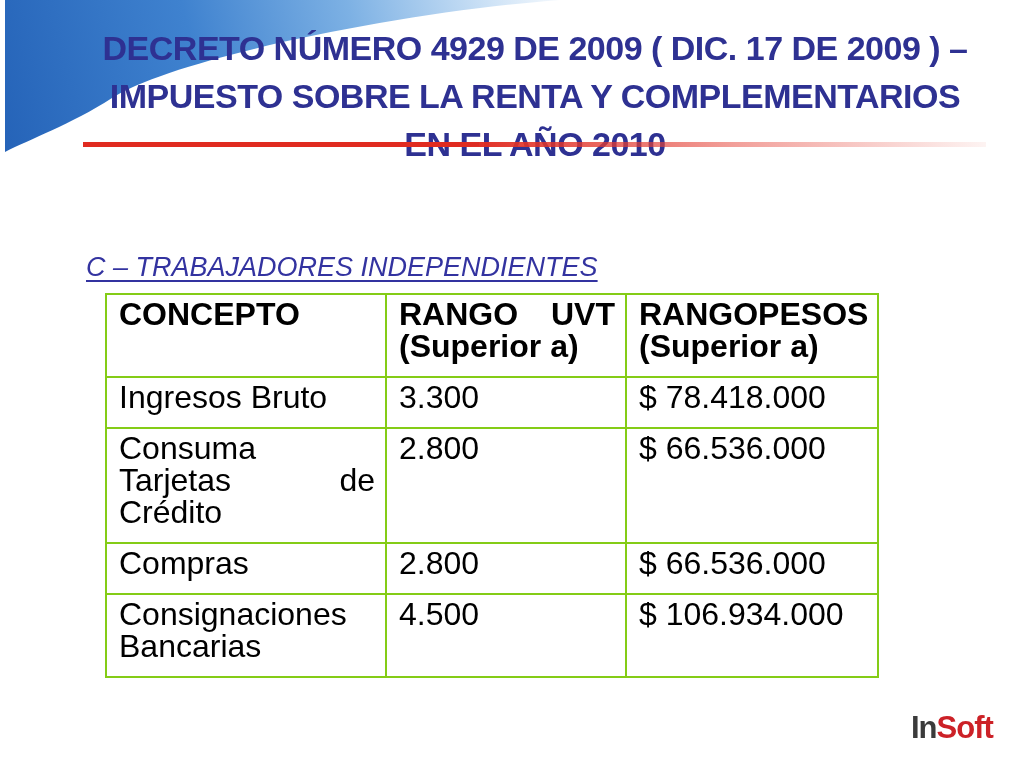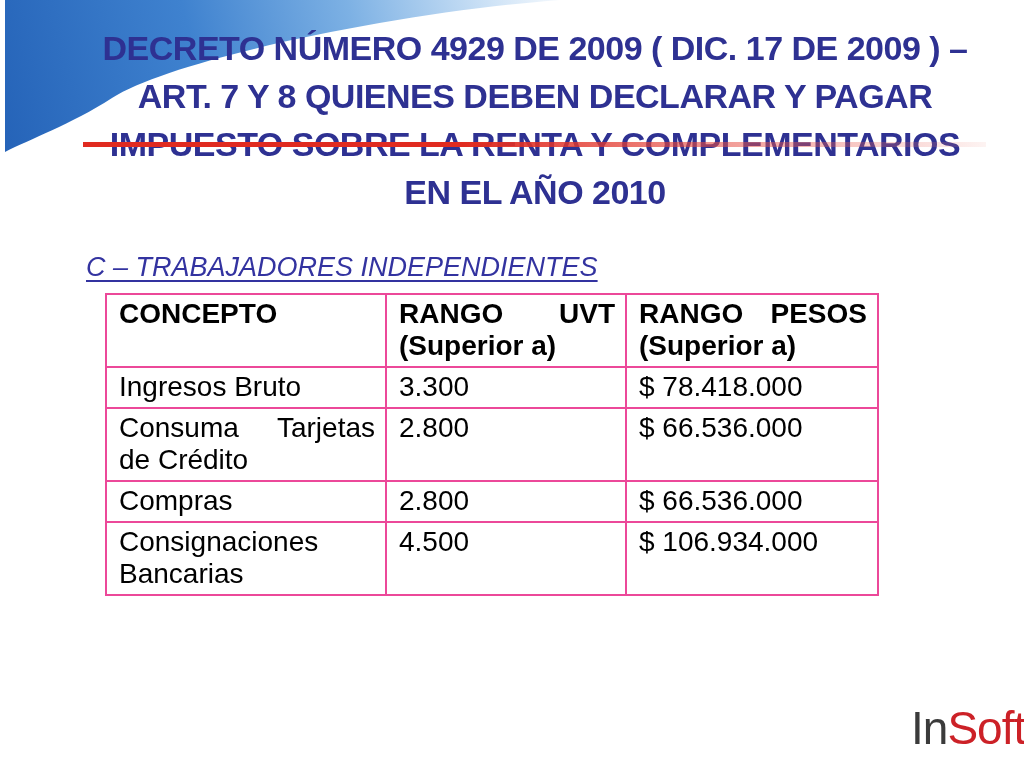--- a/index.html
+++ b/index.html
@@ -26,30 +26,30 @@
     position:absolute;left:86px;top:250px;
     font-size:27px;line-height:34px;font-style:italic;
     color:#3333a0;text-decoration:underline;text-underline-offset:4px;
     white-space:nowrap;
   }
   table.data{
     position:absolute;left:105px;top:293px;width:772px;
     border-collapse:collapse;table-layout:fixed;color:#000;
   }
   table.data td, table.data th{
-    border:2px solid #ec4899;vertical-align:top;
-    padding:3px 10px 4px 12px;font-size:28px;line-height:32px;
+    border:2px solid #84cc16;vertical-align:top;
+    padding:3px 10px 14px 12px;font-size:32px;line-height:32px;
     overflow:hidden;
   }
   table.data th{font-weight:bold;text-align:left;}
   .h-line1{display:flex;justify-content:space-between;}
   .cell-justify{text-align:justify;}
   .logo{
     position:absolute;left:911px;top:710px;
-    font-size:46px;line-height:36px;font-weight:normal;letter-spacing:-1px;
+    font-size:31px;line-height:36px;font-weight:bold;letter-spacing:-1px;
     white-space:nowrap;
   }
   .logo-prefix{color:#3b3b3b;}
   .logo-suffix{color:#cc2127;}
 </style>
 </head>
 <body>
 
 <div class="slide">
 
@@ -61,21 +61,20 @@
         <stop offset="0.62" stop-color="#7db1e4"></stop>
         <stop offset="0.85" stop-color="#cde2f6"></stop>
         <stop offset="1" stop-color="#ffffff"></stop>
       </linearGradient>
     </defs>
     <path d="M5,0 L560,0 C400,12 175,58 112,98 C70,125 30,139 5,152 Z" fill="url(#curveGrad)"></path>
   </svg>
 
   <div class="title">
     <div class="title-line">DECRETO NÚMERO 4929 DE 2009 ( DIC. 17 DE 2009 ) –</div>
-    <div class="title-line">ART. 7 Y 8 QUIENES DEBEN DECLARAR Y PAGAR</div>
     <div class="title-line">IMPUESTO SOBRE LA RENTA Y COMPLEMENTARIOS</div>
     <div class="title-line">EN EL AÑO 2010</div>
   </div>
 
   <div class="accent-line"></div>
 
   <div class="section-heading">C – TRABAJADORES INDEPENDIENTES</div>
 
   <table class="data">
     <colgroup>

